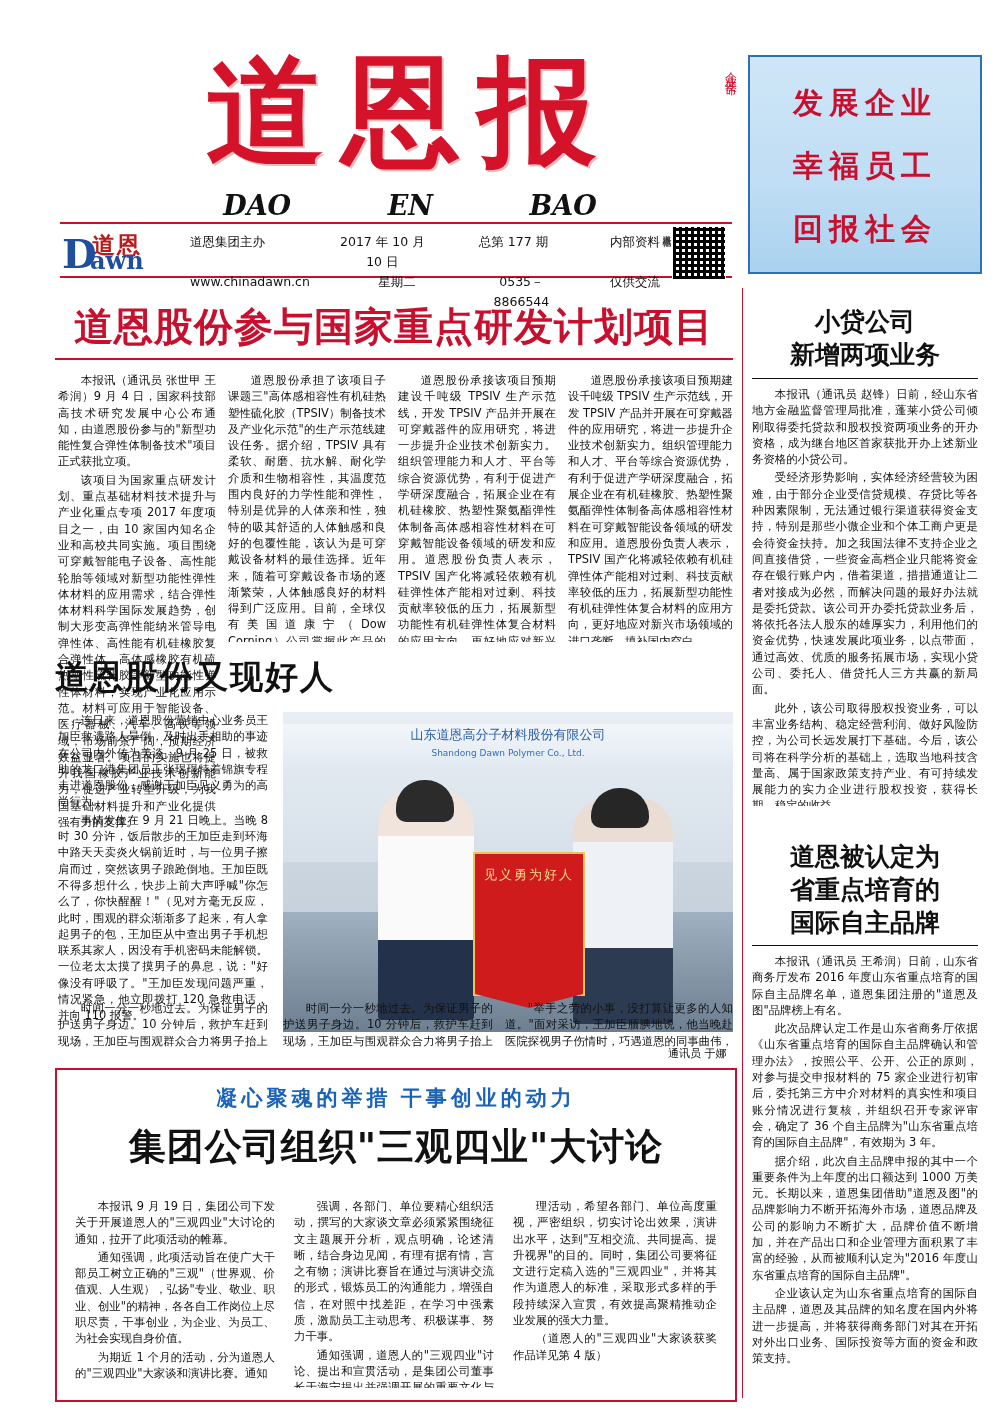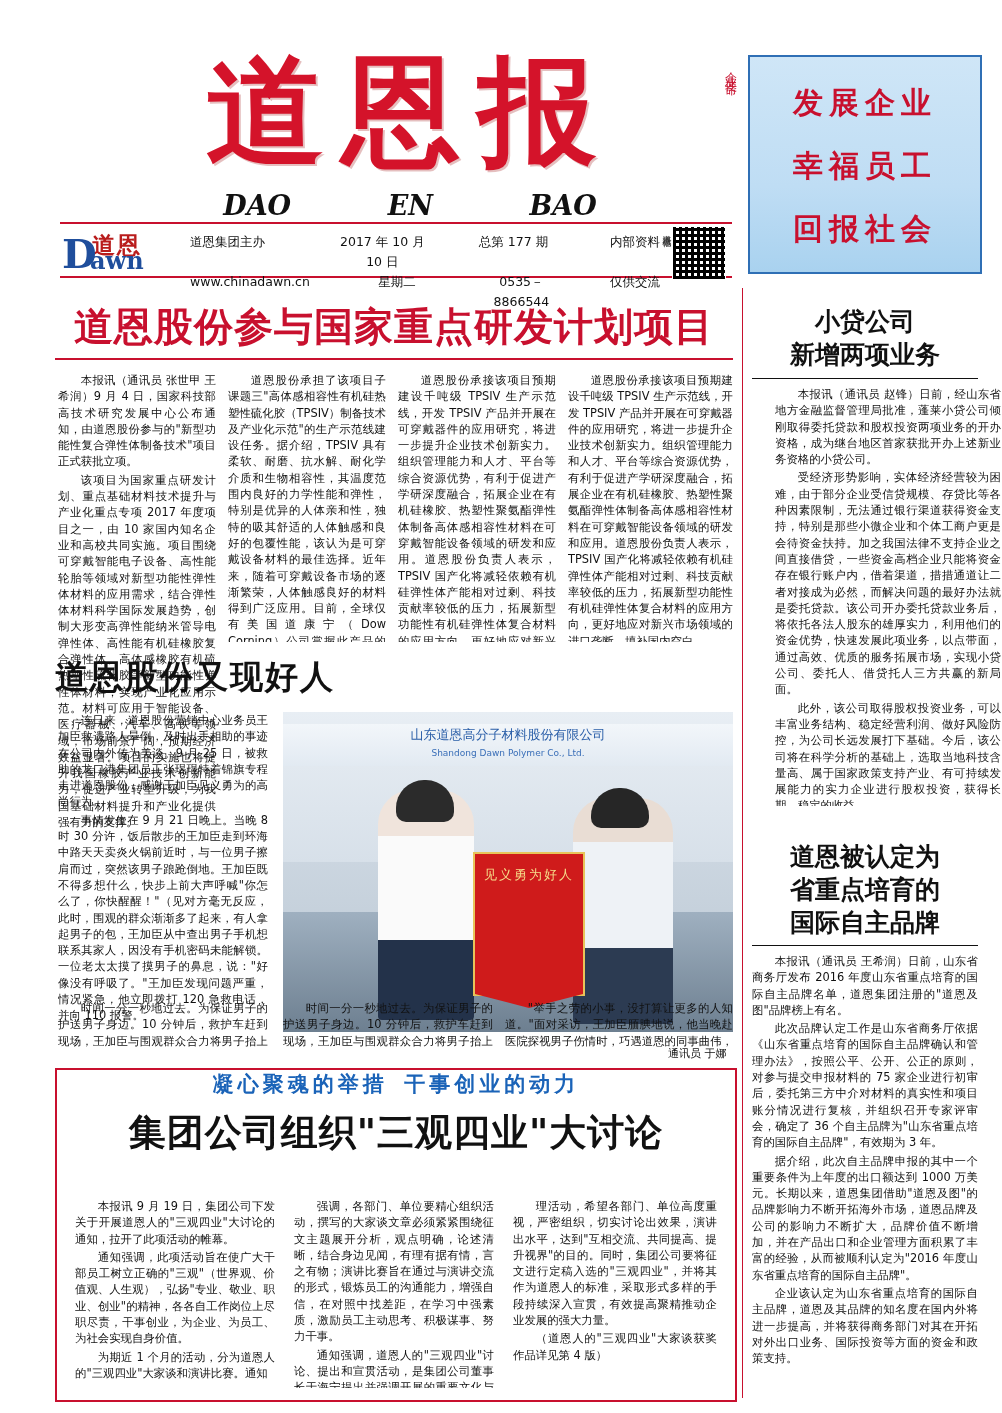--- a/index.html
+++ b/index.html
@@ -116,22 +116,22 @@
   .photo .flag:after{content:"";position:absolute;left:0;bottom:-14px;width:0;height:0;border-left:54px solid transparent;border-right:54px solid transparent;border-top:14px solid #cf1b1b;}
 
   .caption{position:absolute;font-size:11px;color:#111;}
 
   
   .box{
     position:absolute;left:55px;top:1068px;width:678px;height:330px;
     border:2px solid #c8102e;background:#fff;
   }
   .box .kicker{
-    text-align:center;font-size:21px;color:#1a63b8;font-weight:bold;letter-spacing:4px;
-    font-family:Liberation Mono, monospace;
+    text-align:center;font-size:21px;color:#1a63b8;font-weight:bold;margin-top:14px;letter-spacing:4px;
+    font-family:Liberation Serif, serif;
   }
   .box .title{
     text-align:center;font-size:37px;font-weight:bold;color:#111;margin-top:10px;letter-spacing:1px;
     font-family:"DejaVu Serif","Liberation Serif",serif;
   }
 
   
   .r-h{
     font-family:"DejaVu Serif","Liberation Serif",serif;
     font-weight:bold;font-size:25px;color:#111;text-align:center;line-height:33px;
@@ -255,21 +255,21 @@
       <p>理活动，希望各部门、单位高度重视，严密组织，切实讨论出效果，演讲出水平，达到"互相交流、共同提高、提升视界"的目的。同时，集团公司要将征文进行定稿入选的"三观四业"，并将其作为道恩人的标准，采取形式多样的手段持续深入宣贯，有效提高聚精推动企业发展的强大力量。</p>
       <p>（道恩人的"三观四业"大家谈获奖作品详见第 4 版）</p>
     </div>
   </div>
 
   <div class="r-h" style="position:absolute;left:752px;top:305px;width:226px;">
     <div>小贷公司</div>
     <div>新增两项业务</div>
   </div>
   <div class="r-rule" style="position:absolute;left:752px;top:378px;width:226px;"></div>
-  <div class="body-col" style="left:752px;top:386px;width:226px;height:420px;overflow:hidden;margin-left:23px;">
+  <div class="body-col" style="left:752px;top:386px;width:226px;height:420px;overflow:hidden;">
     <p>本报讯（通讯员 赵锋）日前，经山东省地方金融监督管理局批准，蓬莱小贷公司倾刚取得委托贷款和股权投资两项业务的开办资格，成为继台地区首家获批开办上述新业务资格的小贷公司。</p>
     <p>受经济形势影响，实体经济经营较为困难，由于部分企业受信贷规模、存贷比等各种因素限制，无法通过银行渠道获得资金支持，特别是那些小微企业和个体工商户更是会待资金扶持。加之我国法律不支持企业之间直接借贷，一些资金高档企业只能将资金存在银行账户内，借着渠道，措措通道让二者对接成为必然，而解决问题的最好办法就是委托贷款。该公司开办委托贷款业务后，将依托各法人股东的雄厚实力，利用他们的资金优势，快速发展此项业务，以点带面，通过高效、优质的服务拓展市场，实现小贷公司、委托人、借贷托人三方共赢的新局面。</p>
     <p>此外，该公司取得股权投资业务，可以丰富业务结构、稳定经营利润、做好风险防控，为公司长远发展打下基础。今后，该公司将在科学分析的基础上，选取当地科技含量高、属于国家政策支持产业、有可持续发展能力的实力企业进行股权投资，获得长期、稳定的收益。</p>
   </div>
 
   <div class="r-h" style="position:absolute;left:752px;top:840px;width:226px;">
     <div>道恩被认定为</div>
     <div>省重点培育的</div>
     <div>国际自主品牌</div>
   </div>

